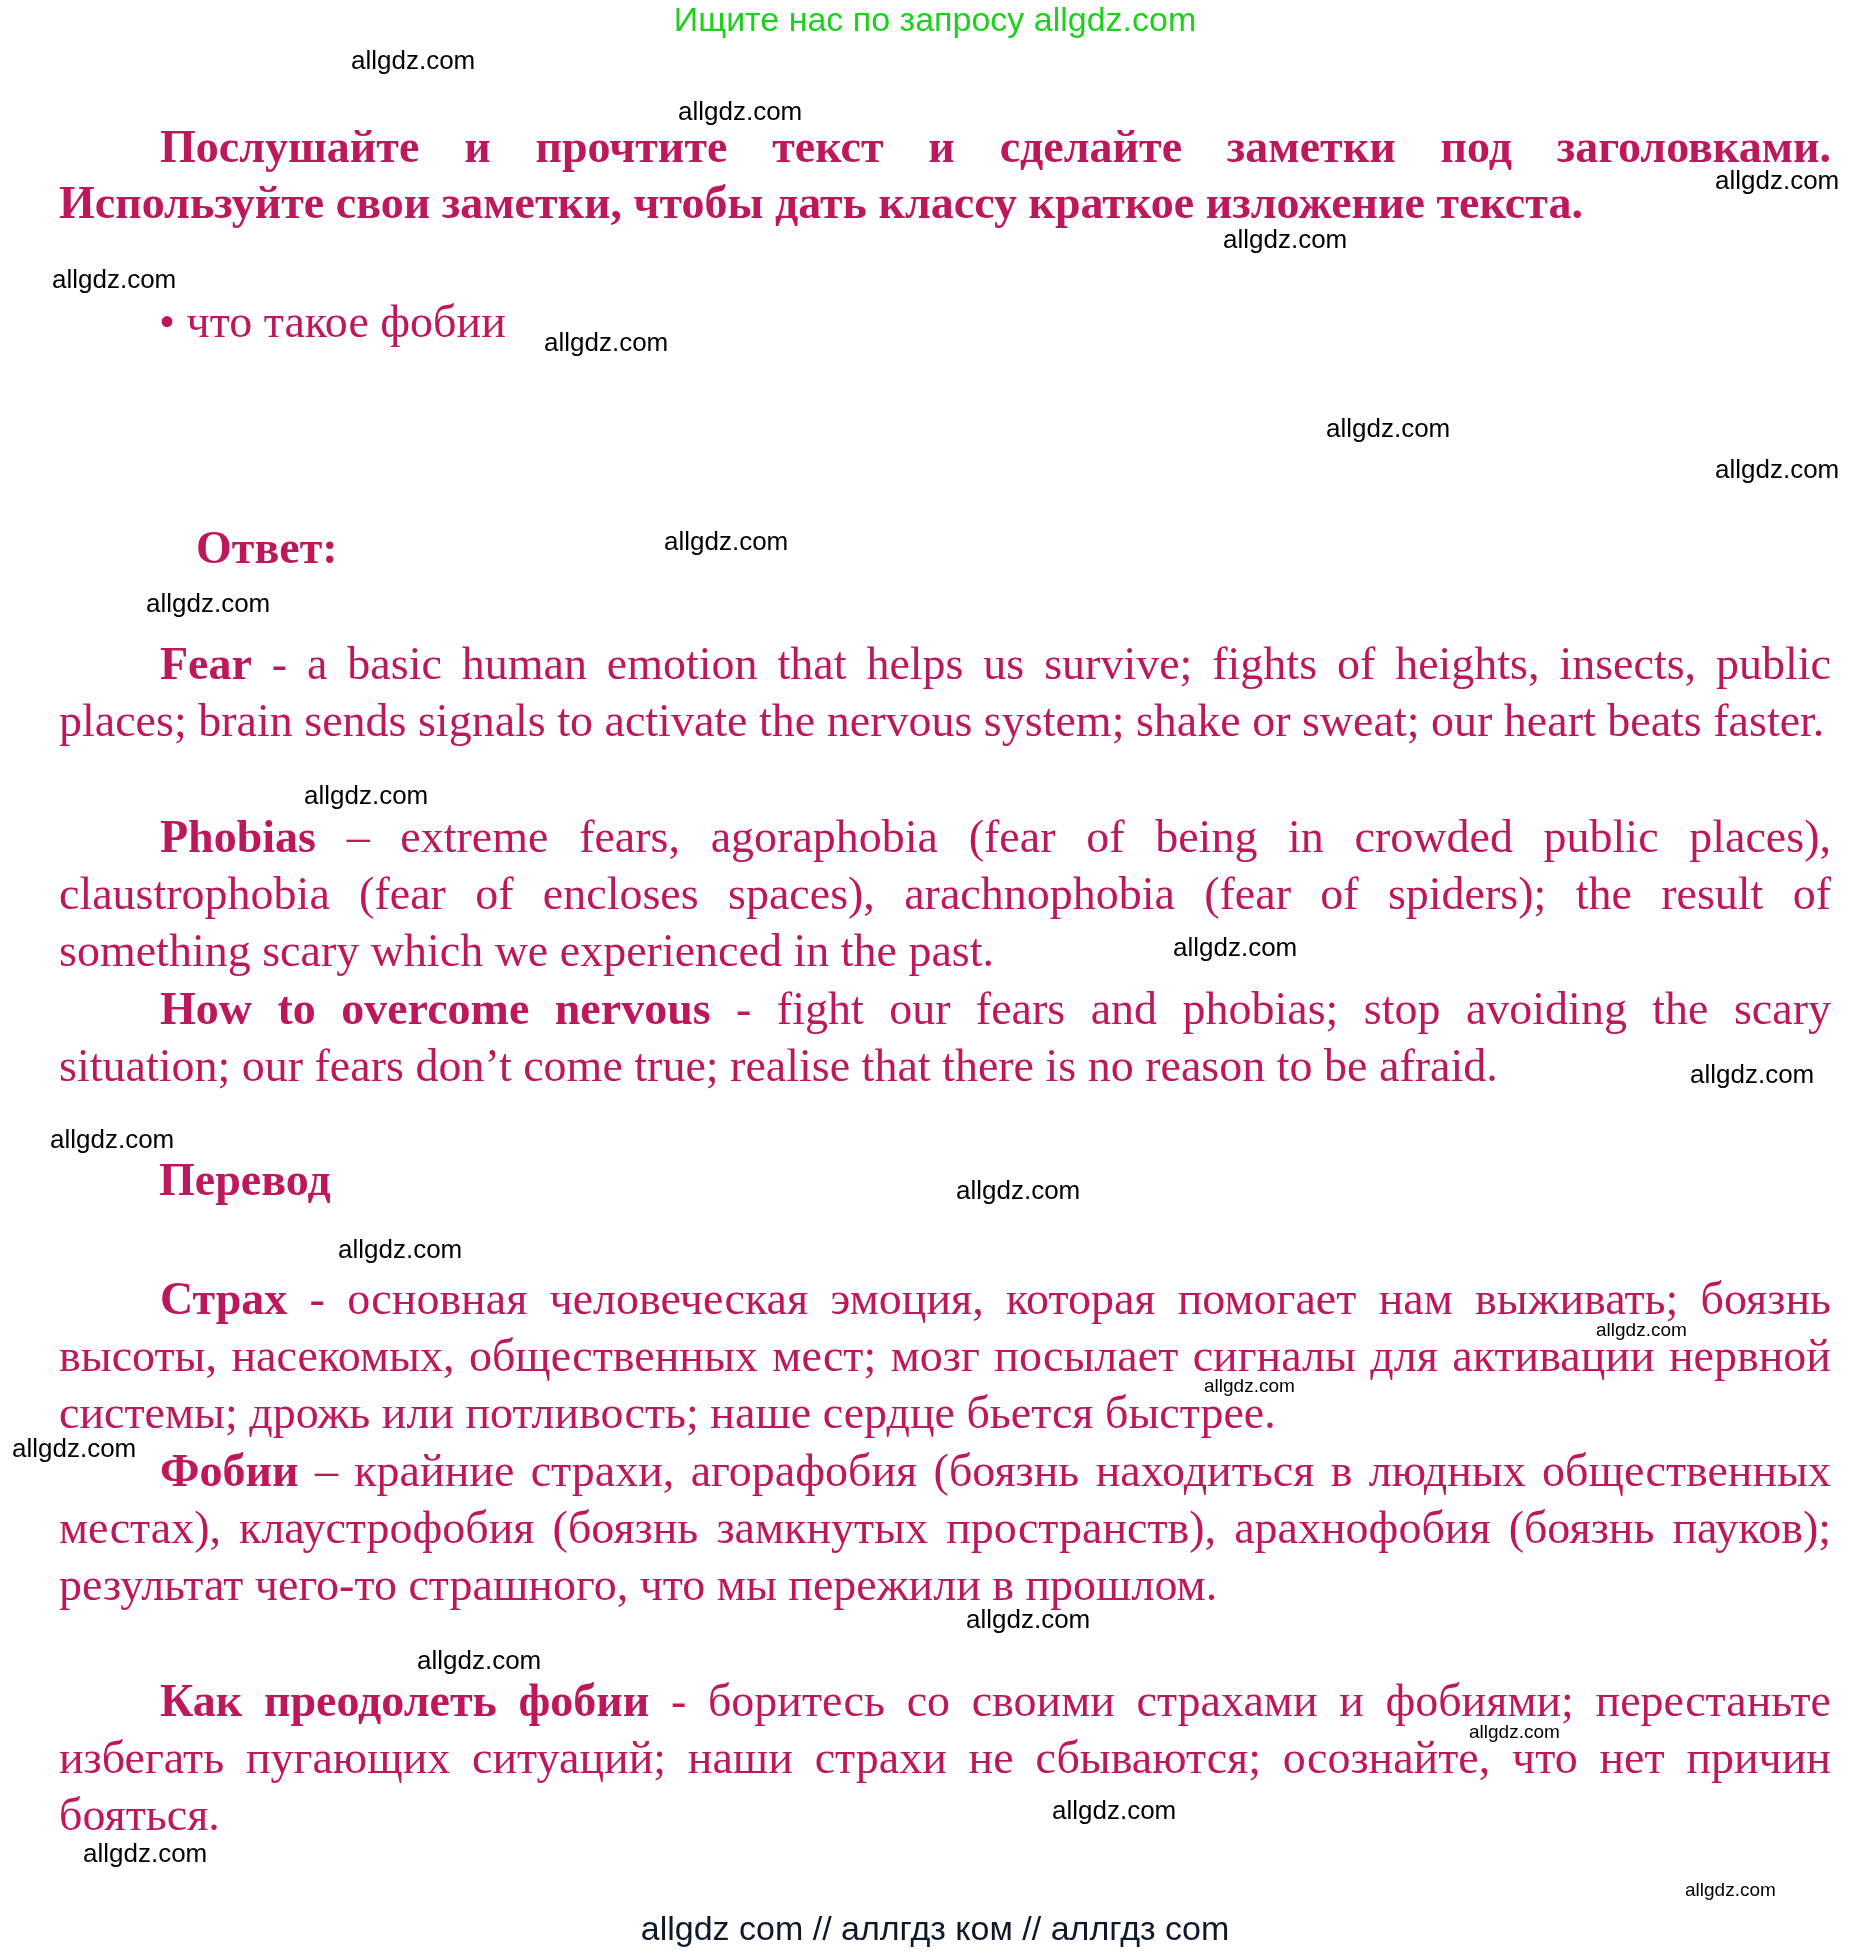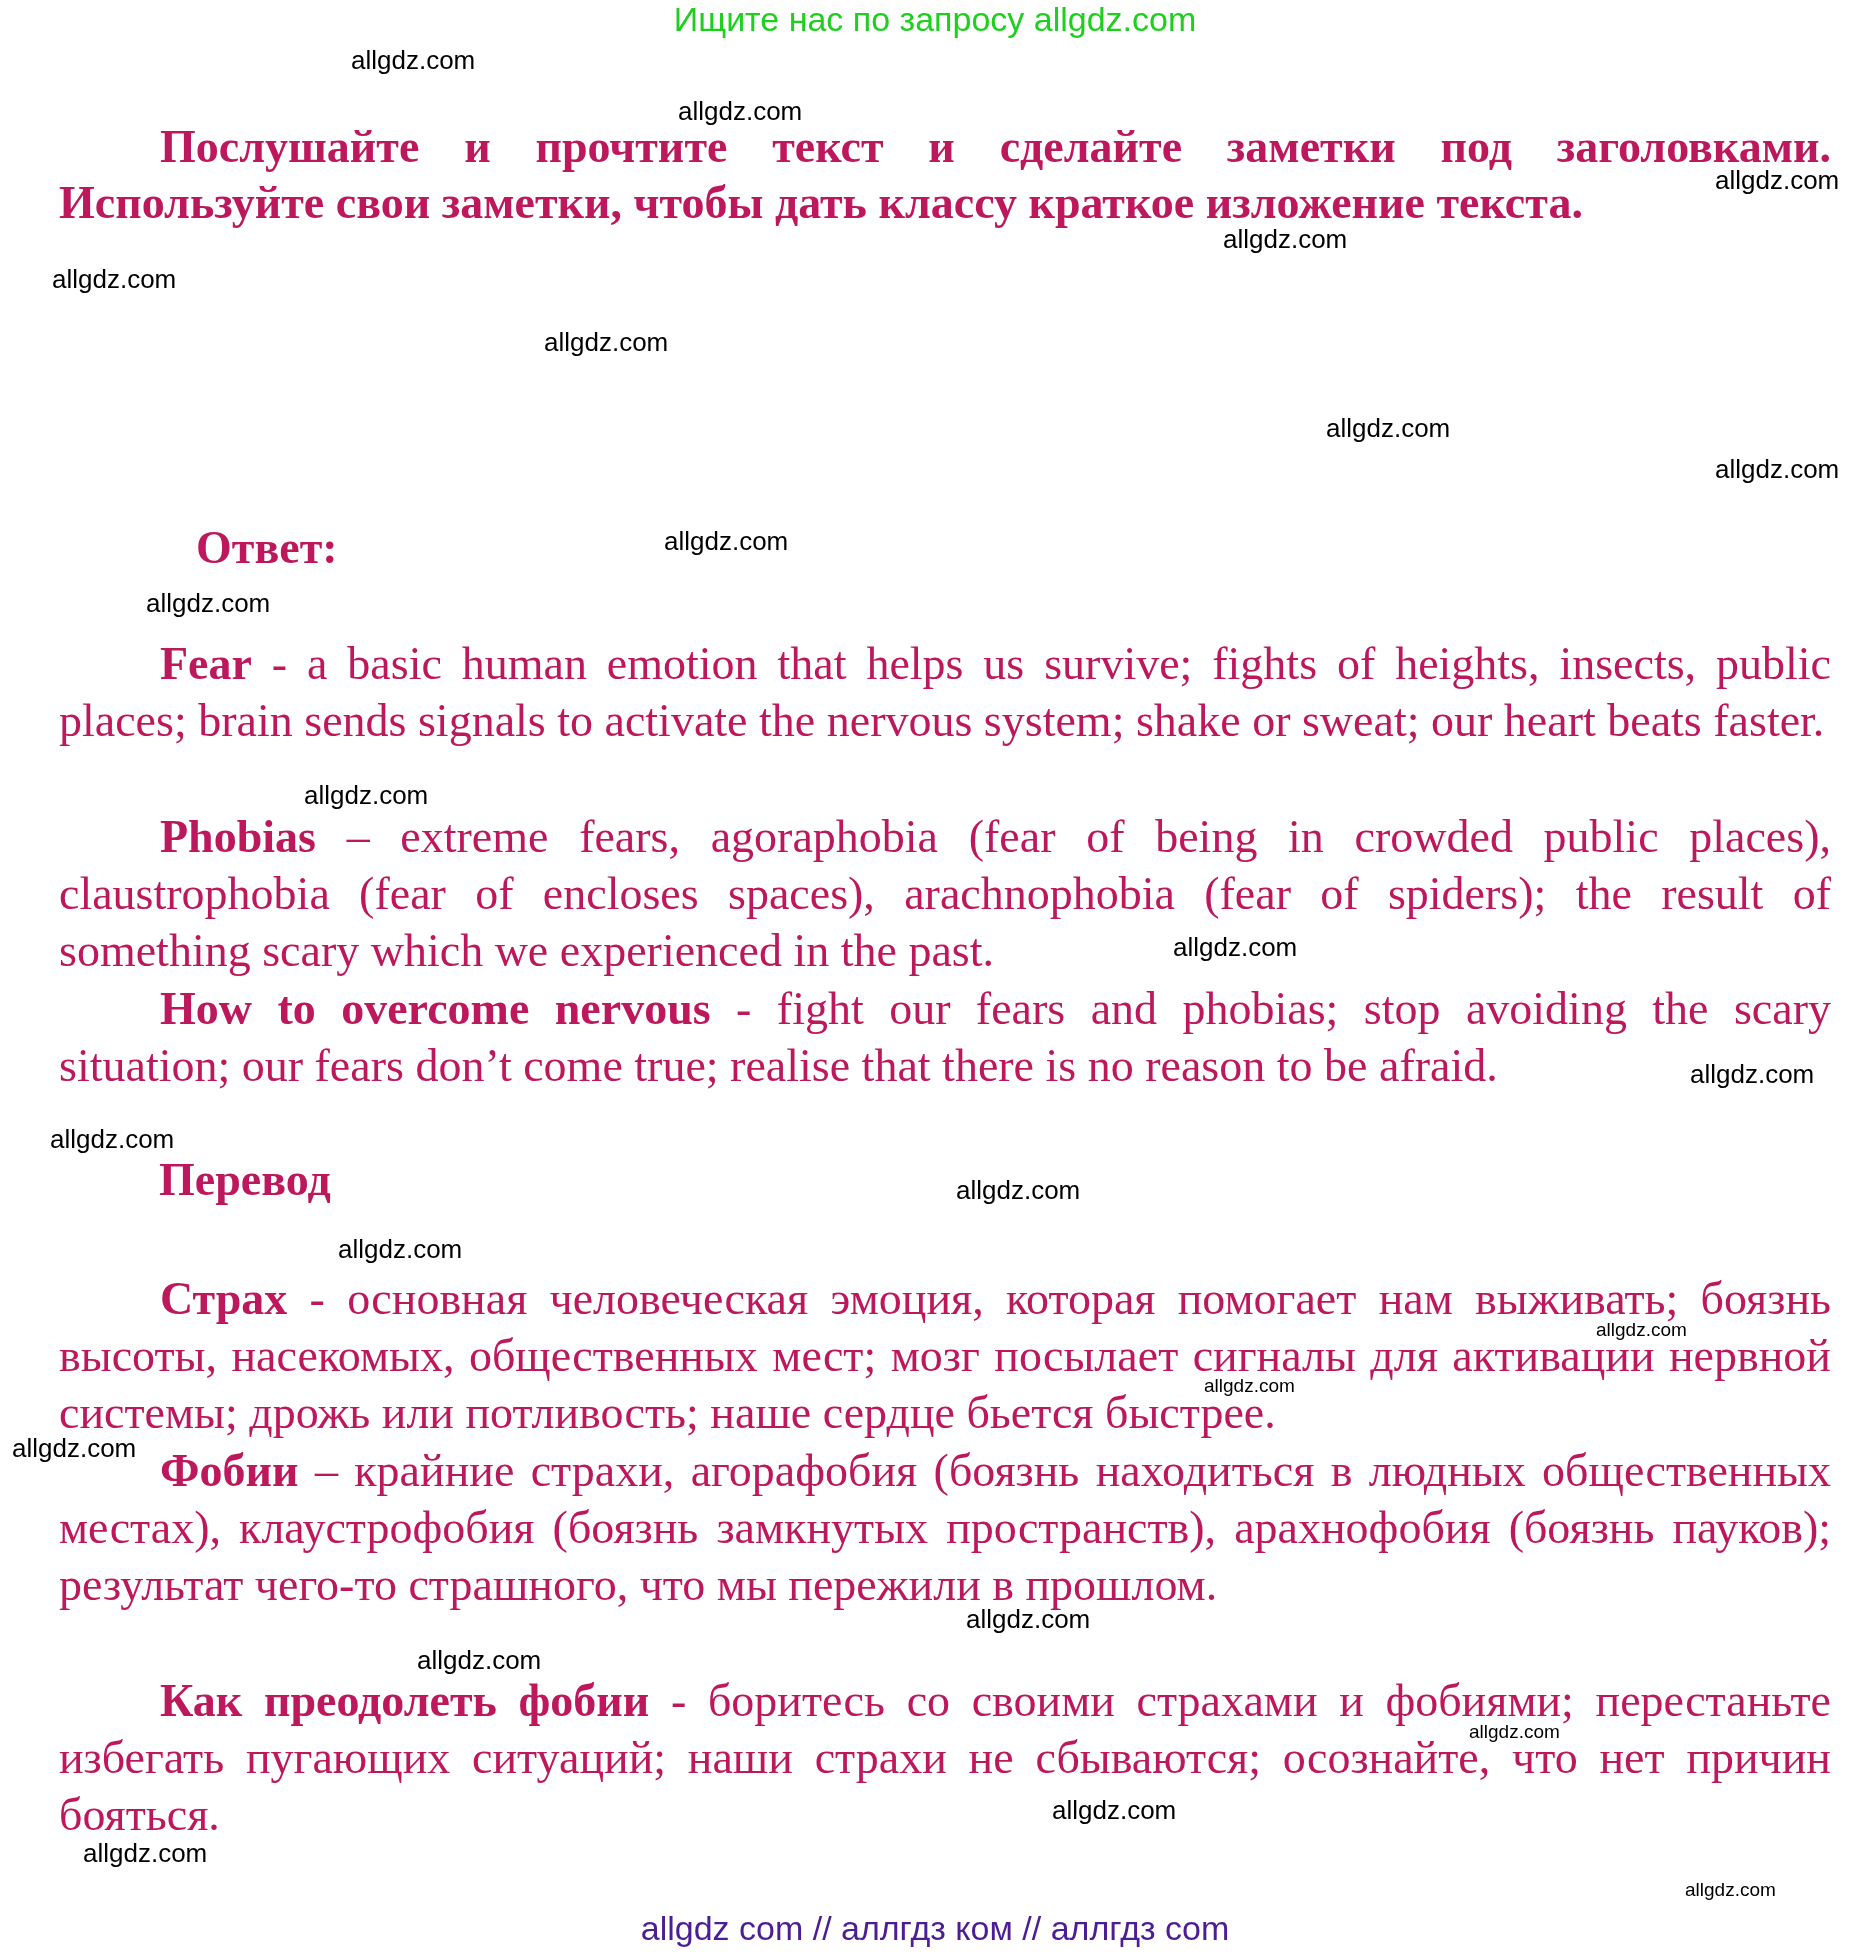--- a/index.html
+++ b/index.html
@@ -1,40 +1,41 @@
 <!DOCTYPE html>
 <html style="font-size:13.8px"><head>
 <meta charset="utf-8">
 <style>
   html, body { margin:0; padding:0; background:#ffffff; }
   body { width:1870px; height:1959px; position:relative; overflow:hidden; }
   .serif { font-family: "Liberation Serif", "DejaVu Serif", serif; color:#be185d; }
   .sans { font-family: "Liberation Sans", "DejaVu Sans", sans-serif; }
   .abs { position:absolute; white-space:nowrap; }
   .top-banner { top:0; left:0; width:1870px; text-align:center; font-size:34px; line-height:38px; color:#1ed01e; }
-  .bottom-banner { top:1908px; left:0; width:1870px; text-align:center; font-size:34px; line-height:41px; color:#4c1d95; }
+  .bottom-banner { top:1908px; left:0; width:1870px; text-align:center; font-size:34px; line-height:41px; color:#0f172a; }
   .wm { font-size:26px; line-height:29px; color:#000; }
   .wm-sm { font-size:19px; line-height:22.4px; color:#000; }
   .para { position:absolute; left:59px; width:1772px; font-size:46px; line-height:57px; text-align:justify; text-align-last:left; }
   .para .indent { display:inline-block; width:101px; }
   .bold { font-weight:bold; }
   .heading { position:absolute; left:59px; width:1772px; font-size:46px; line-height:56px; font-weight:bold; text-align:justify; }
   .bullets { position:absolute; left:159px; top:293px; font-size:46px; line-height:58px; }
   .bullets div { white-space:nowrap; }
   .label { position:absolute; left:159px; font-size:46px; font-weight:bold; }
 </style>
 </head>
 <body>
 
 <div class="abs sans top-banner">Ищите нас по запросу allgdz.com</div>
 <div class="abs sans bottom-banner">allgdz com  //  аллгдз ком  //  аллгдз com</div>
 
 <div class="heading serif" style="top:119px;"><span style="display:inline-block;width:101px;"></span><span>Послушайте и прочтите текст и сделайте заметки под заголовками. Используйте свои заметки, чтобы дать классу краткое изложение текста.</span></div>
 
 <div class="bullets serif">
+  <div>• что такое фобии</div>
 </div>
 
 <div class="label serif" style="top:521px;margin-left:37px;">Ответ:</div>
 
 <div class="para serif" style="top:635px;"><span class="indent"></span><span class="bold">Fear</span><span> - a basic human emotion that helps us survive; fights of heights, insects, public places;  brain sends signals to activate the nervous system; shake or sweat; our heart beats faster.</span></div>
 
 <div class="para serif" style="top:808px;"><span class="indent"></span><span class="bold">Phobias</span><span> – extreme fears, agoraphobia (fear of being in crowded public places), claustrophobia (fear of encloses spaces), arachnophobia (fear of spiders); the result of something scary which we experienced in the past.</span></div>
 
 <div class="para serif" style="top:980px;"><span class="indent"></span><span class="bold">How to overcome nervous</span><span> - fight our fears and phobias; stop avoiding the scary situation; our fears don’t come true; realise that there is no reason to be afraid.</span></div>
 

